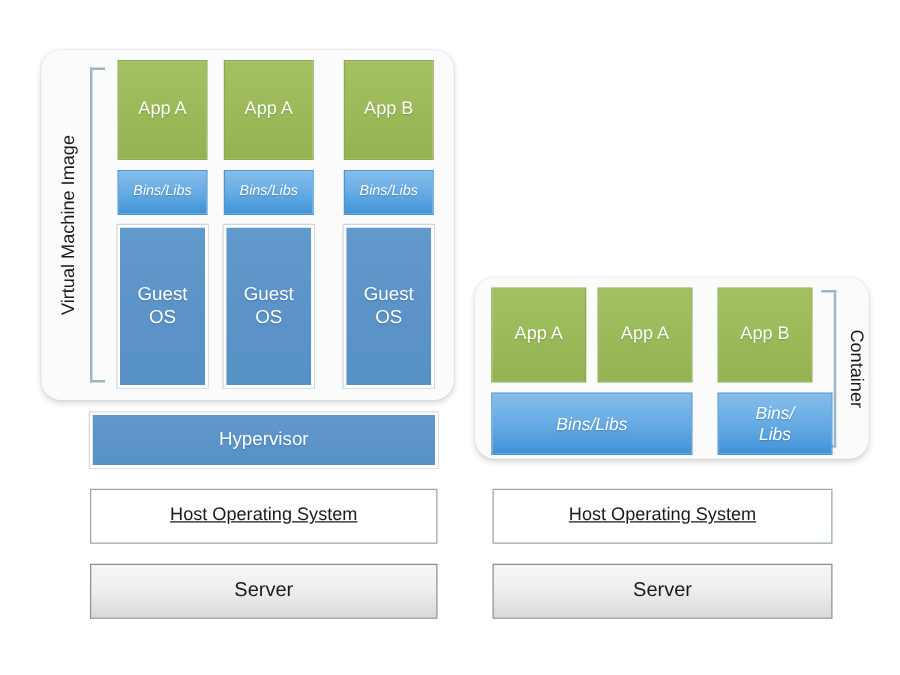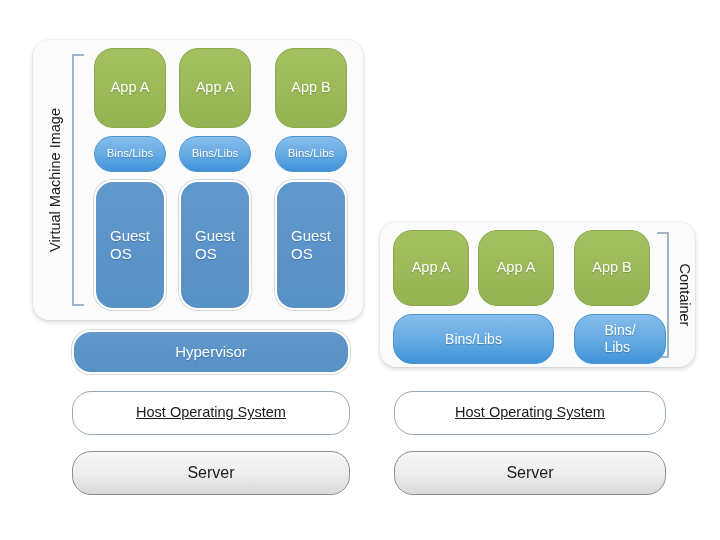--- a/index.html
+++ b/index.html
@@ -33,42 +33,42 @@
   #vm-card   { left: 33px;  top: 40px;  width: 330px; height: 280px; }
   #cont-card { left: 380px; top: 222px; width: 315px; height: 145px; }
 
   
   .blk {
     position: absolute;
     box-sizing: border-box;
     display: flex;
     align-items: center;
     justify-content: center;
-    text-align: left;
+    text-align: center;
     line-height: 1.18;
     white-space: pre-line;
-    border-radius: 19px;
   }
 
   
   .app {
     background: linear-gradient(to bottom, #a4c162 0%, #9cba59 50%, #93b251 100%);
     border: 1px solid #8aa94c;
     color: #ffffff;
     font-size: 14.5px;
     text-shadow: 0 1px 1px rgba(80,100,40,0.45);
   }
 
   
   .bins {
     background: linear-gradient(to bottom, #86bdeb 0%, #63a9e2 55%, #3f92d8 100%);
     border: 1px solid #4a94d0;
     color: #ffffff;
     font-size: 11.5px;
     text-shadow: 0 1px 1px rgba(30,70,120,0.4);
+    font-style: italic;
   }
   .bins.big { font-size: 14px; }
 
   
   .guest {
     background: linear-gradient(to bottom, #6199cc 0%, #5b93c8 60%, #5791c6 100%);
     border: 2px solid #ffffff;
     box-shadow: 0 0 0 1px rgba(150,170,190,0.45);
     color: #ffffff;
     font-size: 15px;

